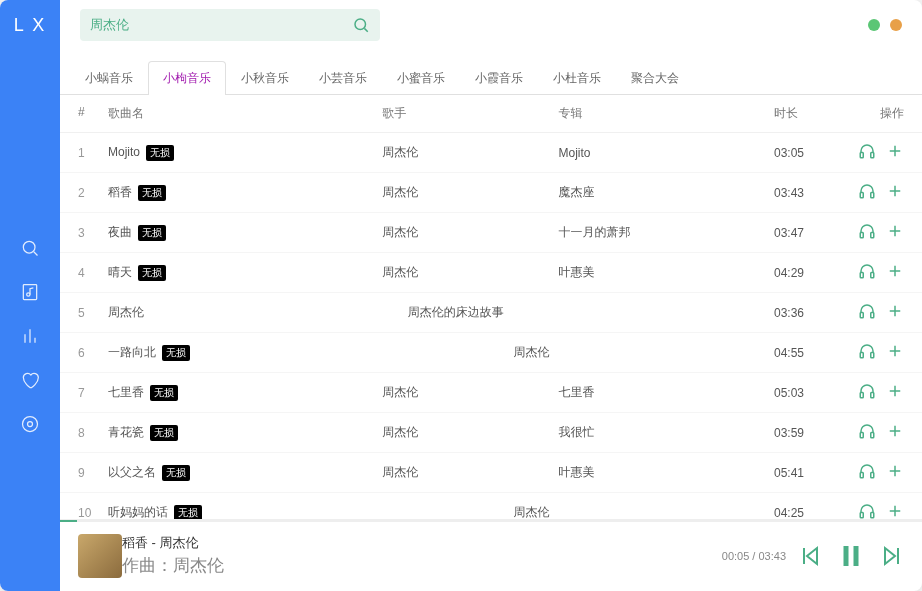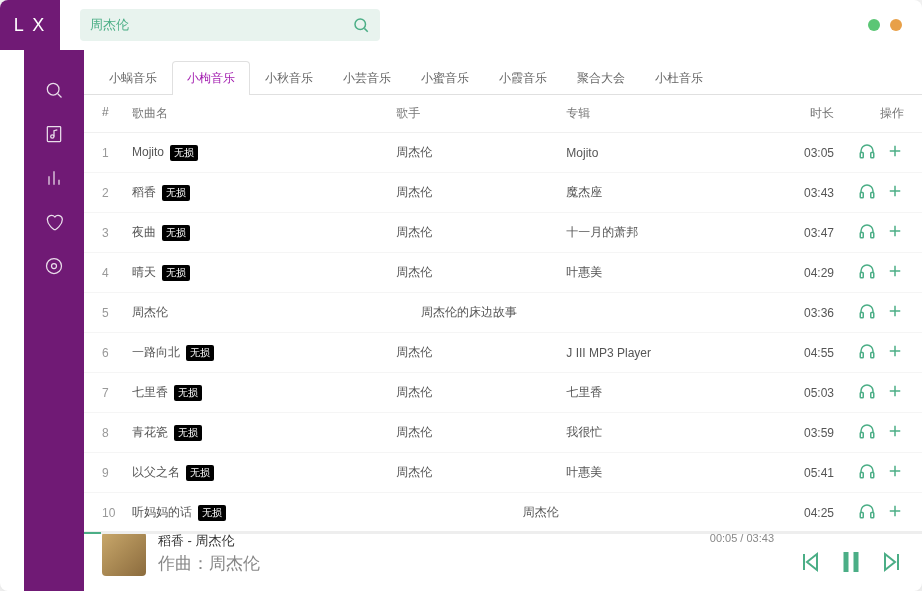--- a/index.html
+++ b/index.html
@@ -1,51 +1,51 @@
 <!DOCTYPE html>
 <html><head>
 <meta charset="utf-8">
 <style>
 * { margin: 0; padding: 0; box-sizing: border-box; font-family: "Microsoft YaHei", sans-serif; }
 body { background: #f5f5f5; display: flex; align-items: center; justify-content: center; height: 100vh; }
 .app { width: 922px; height: 591px; background: #fff; border-radius: 8px; box-shadow: 0 2px 12px rgba(0,0,0,0.1); display: flex; flex-direction: column; overflow: hidden; }
 .top-row { display: flex; height: 50px; }
-.sidebar { width: 60px; background: #701a75; display: flex; flex-direction: column; align-items: center; }
+.sidebar { width: 60px; background: #3b82f6; display: flex; flex-direction: column; align-items: center; justify-content: center; }
 .logo { height: 50px; display: flex; align-items: center; justify-content: center; color: #fff; font-size: 18px; font-weight: 300; letter-spacing: 2px; }
 .nav-icons { display: flex; flex-direction: column; align-items: center; gap: 24px; padding-top: 30px; }
 .nav-icon { width: 20px; height: 20px; display: flex; align-items: center; justify-content: center; cursor: pointer; opacity: 0.85; }
 .nav-icon svg { stroke: #fff; fill: none; stroke-width: 1.5; }
 .header { flex: 1; display: flex; align-items: center; padding: 0 20px; gap: 12px; }
 .search-box { flex: 0 0 300px; height: 32px; background: #E8F3EE; border-radius: 4px; display: flex; align-items: center; padding: 0 10px; }
 .search-input { flex: 1; background: transparent; border: none; outline: none; font-size: 13px; color: #4BAE86; }
 .search-icon { width: 18px; height: 18px; }
 .search-icon svg { stroke: #4BAE86; fill: none; stroke-width: 2; }
 .window-controls { margin-left: auto; display: flex; gap: 10px; }
 .dot { width: 12px; height: 12px; border-radius: 50%; cursor: pointer; }
 .dot-green { background: #5BC675; }
 .dot-orange { background: #E8A048; }
-.main { flex: 1; display: flex; overflow: hidden; padding-left: 24px; }
+.main { flex: 1; display: flex; overflow: hidden; }
 .content { flex: 1; display: flex; flex-direction: column; overflow: hidden; }
 .tabs { display: flex; padding: 10px 10px 0 10px; border-bottom: 1px solid #E0E0E0; }
 .tab { padding: 8px 14px; font-size: 12px; color: #666; cursor: pointer; border: 1px solid transparent; border-bottom: none; position: relative; top: 1px; }
 .tab.active { border-color: #E0E0E0; background: #fff; color: #a21caf; border-radius: 4px 4px 0 0; }
 .table-header { display: flex; padding: 10px 18px; font-size: 12px; color: #777; border-bottom: 1px solid #F0F0F0; }
 .col-idx { width: 30px; }
 .col-name { flex: 1.4; }
 .col-artist { flex: 0.9; }
 .col-album { flex: 1.1; }
-.col-time { width: 60px; text-align: right; }
+.col-time { width: 60px; }
 .col-ops { width: 70px; text-align: right; }
 .table-body { flex: 1; overflow-y: auto; }
 .table-row { display: flex; align-items: center; padding: 9px 18px; font-size: 12px; color: #555; border-bottom: 1px solid #F5F5F5; cursor: pointer; }
 .table-row .col-idx { color: #999; }
 .badge { display: inline-block; background: #000000; color: #fff; font-size: 10px; padding: 1px 4px; border-radius: 2px; margin-left: 6px; }
 .op-btn { display: inline-flex; margin-left: 10px; cursor: pointer; }
 .op-btn svg { stroke: #4BAE86; fill: none; stroke-width: 2; }
-.player { height: 60px; display: flex; padding: 0 18px; border-top: 1px solid #EEE; gap: 12px; position: relative; }
+.player { height: 72px; display: flex; align-items: center; padding: 0 18px; border-top: 1px solid #EEE; position: relative; }
 .album-art { width: 44px; height: 44px; background: linear-gradient(135deg, #C9A86B, #8B6B3D); border-radius: 4px; }
 .player-info { flex: 1; display: flex; flex-direction: column; gap: 2px; }
 .player-title { font-size: 13px; color: #333; }
 .player-sub { font-size: 17px; color: #888; }
 .player-time { font-size: 11px; color: #888; margin-right: 12px; }
 .player-controls { display: flex; align-items: center; gap: 14px; }
 .ctrl-btn { cursor: pointer; display: flex; align-items: center; justify-content: center; }
 .ctrl-btn svg { stroke: #4BAE86; fill: #4BAE86; }
 .progress { position: absolute; top: 0; left: 0; right: 0; height: 2px; background: #EEE; }
 .progress-bar { height: 100%; background: #4BAE86; width: 2%; }
@@ -113,22 +113,22 @@
       </div>
     </div>
     <div class="content">
       <div class="tabs" id="tabs">
           <div class="tab">小蜗音乐</div>
           <div class="tab active">小枸音乐</div>
           <div class="tab">小秋音乐</div>
           <div class="tab">小芸音乐</div>
           <div class="tab">小蜜音乐</div>
           <div class="tab">小霞音乐</div>
+          <div class="tab">小杜音乐</div>
           <div class="tab">聚合大会</div>
-          <div class="tab">小杜音乐</div>
         </div>
       <div class="table-header">
         <div class="col-idx">#</div>
         <div class="col-name">歌曲名</div>
         <div class="col-artist">歌手</div>
         <div class="col-album">专辑</div>
         <div class="col-time">时长</div>
         <div class="col-ops">操作</div>
       </div>
       <div class="table-body" id="table-body">
@@ -223,21 +223,20 @@
                 <svg width="18" height="18" viewBox="0 0 24 24" stroke-width="3">
                   <line x1="12" y1="5" x2="12" y2="19"></line>
                   <line x1="5" y1="12" x2="19" y2="12"></line>
                 </svg>
               </span></div>
           </div>
           <div class="table-row">
             <div class="col-idx">6</div>
             <div class="col-name">一路向北<span class="badge">无损</span></div>
             <div class="col-artist">周杰伦</div>
-            <div class="col-album">J III MP3 Player</div>
             <div class="col-time">04:55</div>
             <div class="col-ops"><span class="op-btn">
                 <svg width="18" height="18" viewBox="0 0 24 24">
                   <path d="M4 14v-2a8 8 0 0 1 16 0v2"></path>
                   <rect x="3" y="14" width="4" height="7" rx="1"></rect>
                   <rect x="17" y="14" width="4" height="7" rx="1"></rect>
                 </svg>
               </span><span class="op-btn">
                 <svg width="18" height="18" viewBox="0 0 24 24" stroke-width="3">
                   <line x1="12" y1="5" x2="12" y2="19"></line>

